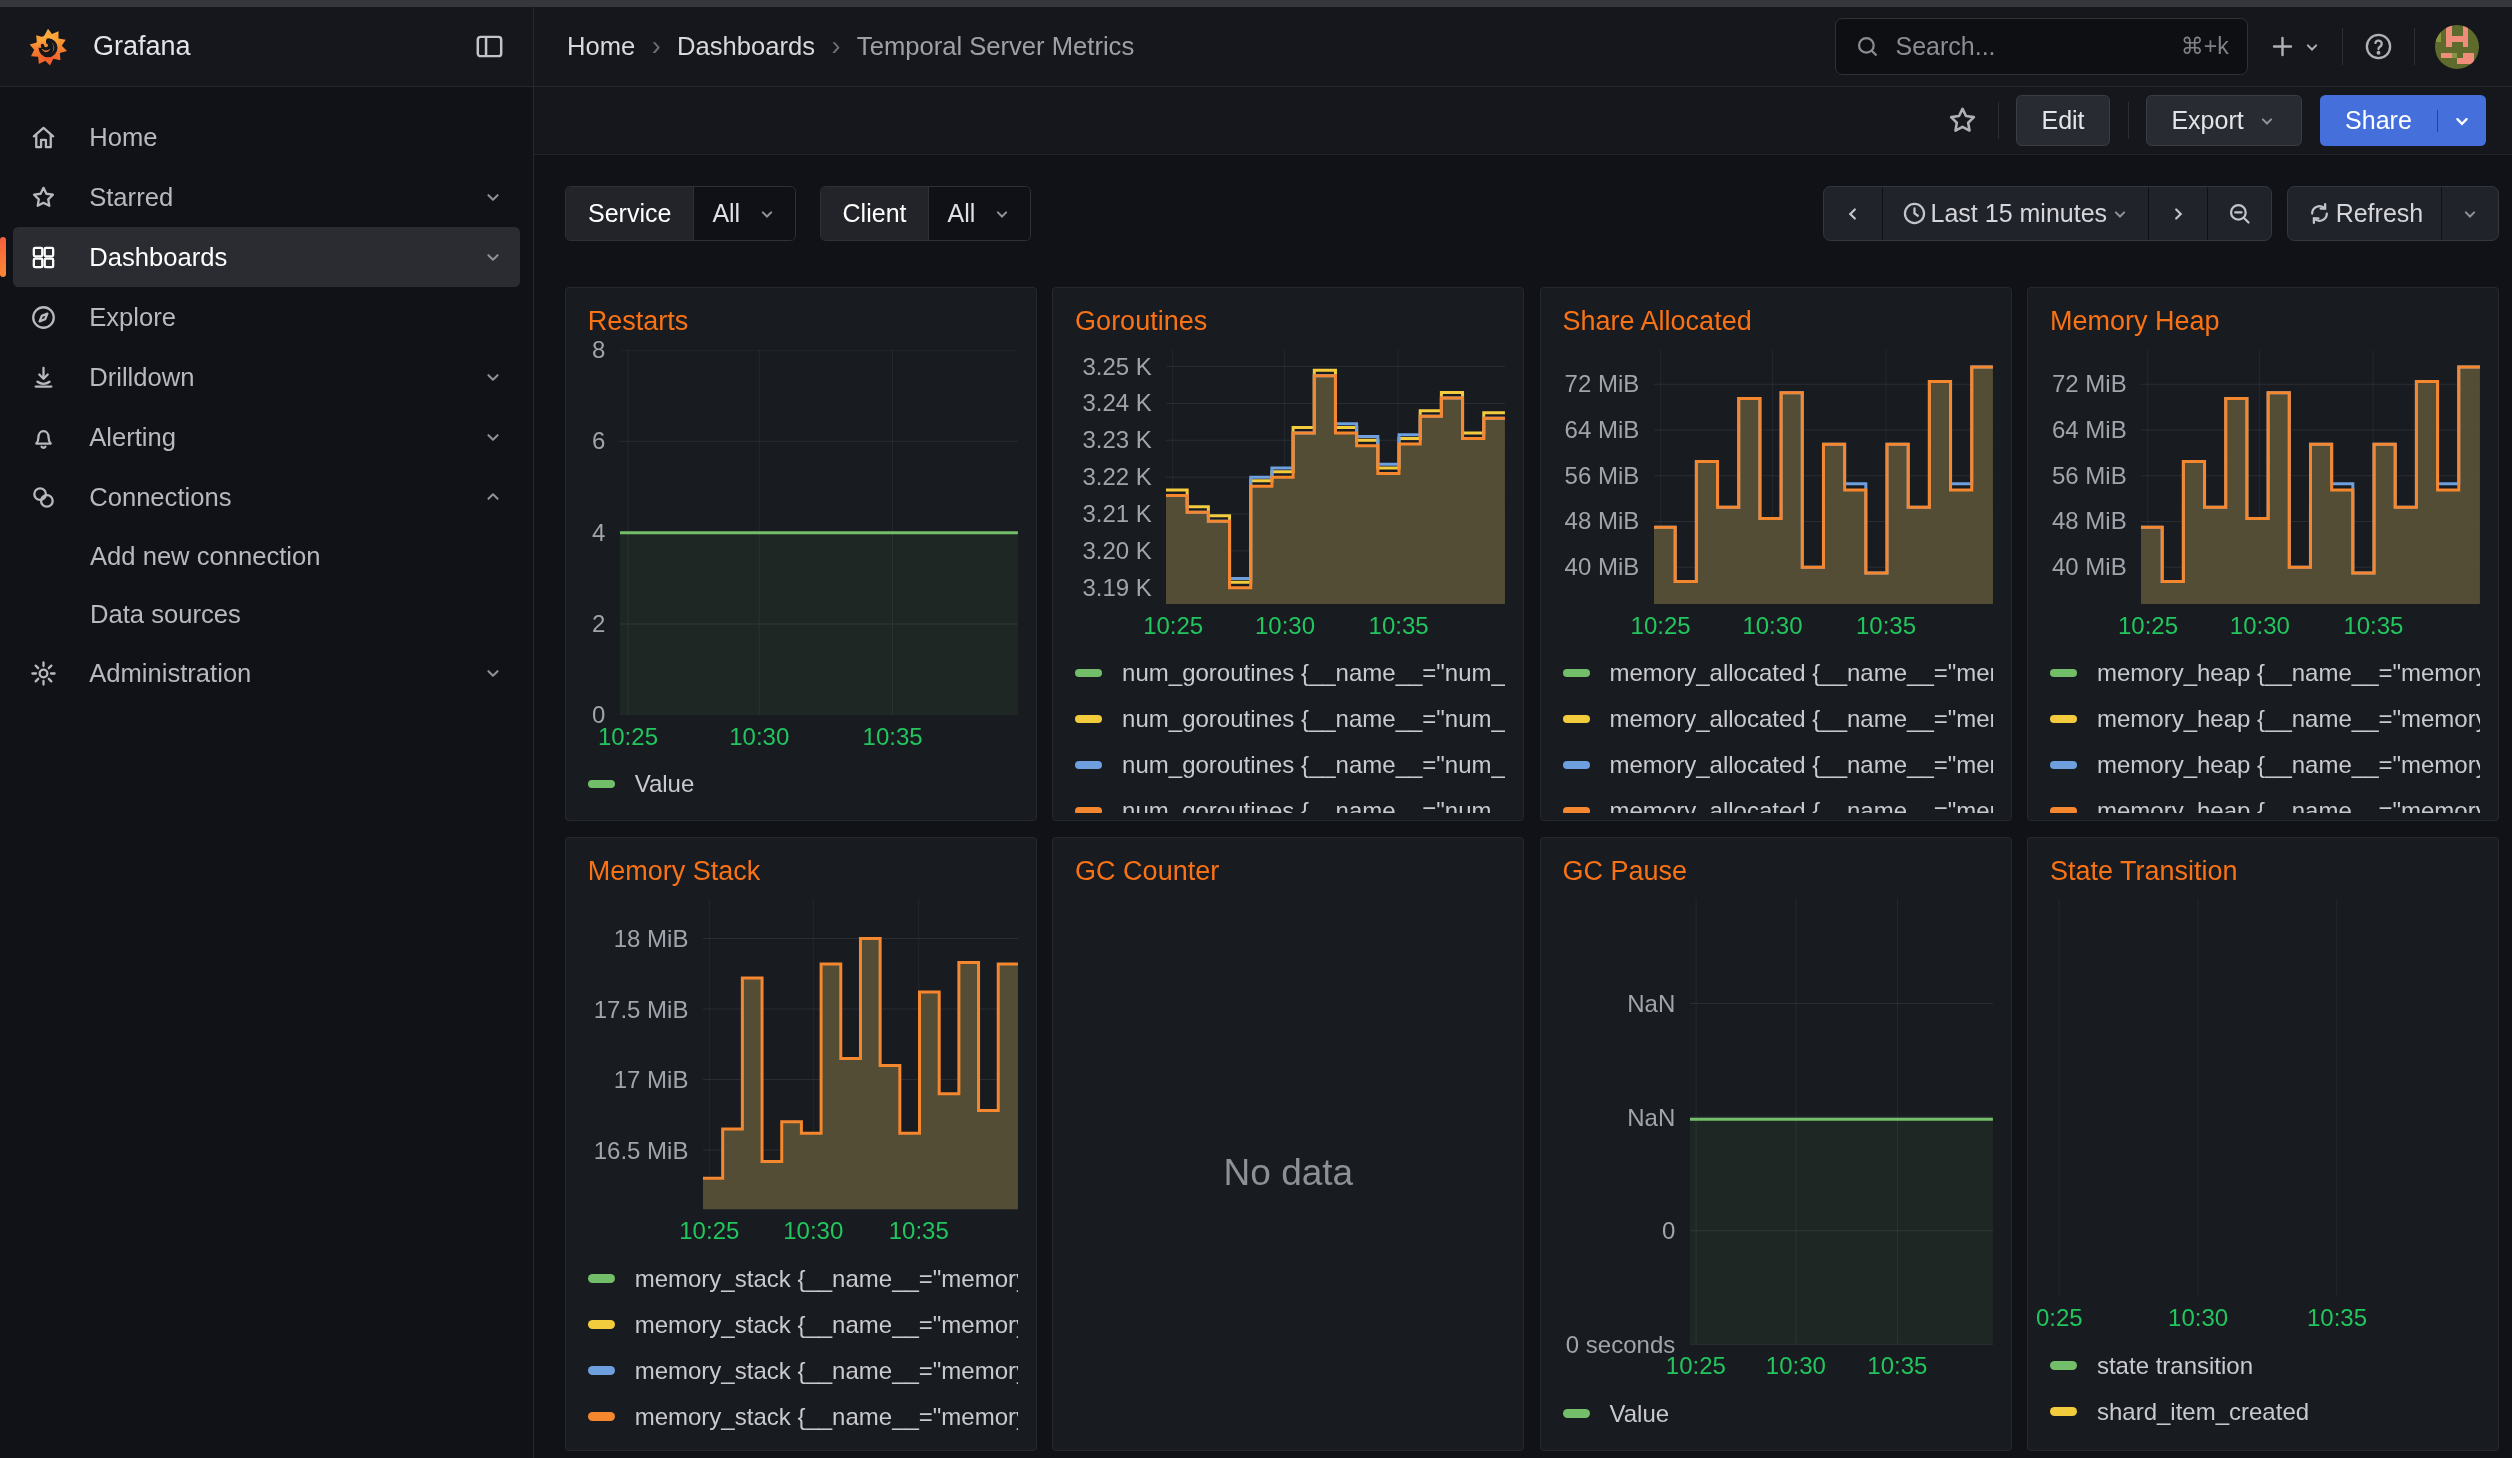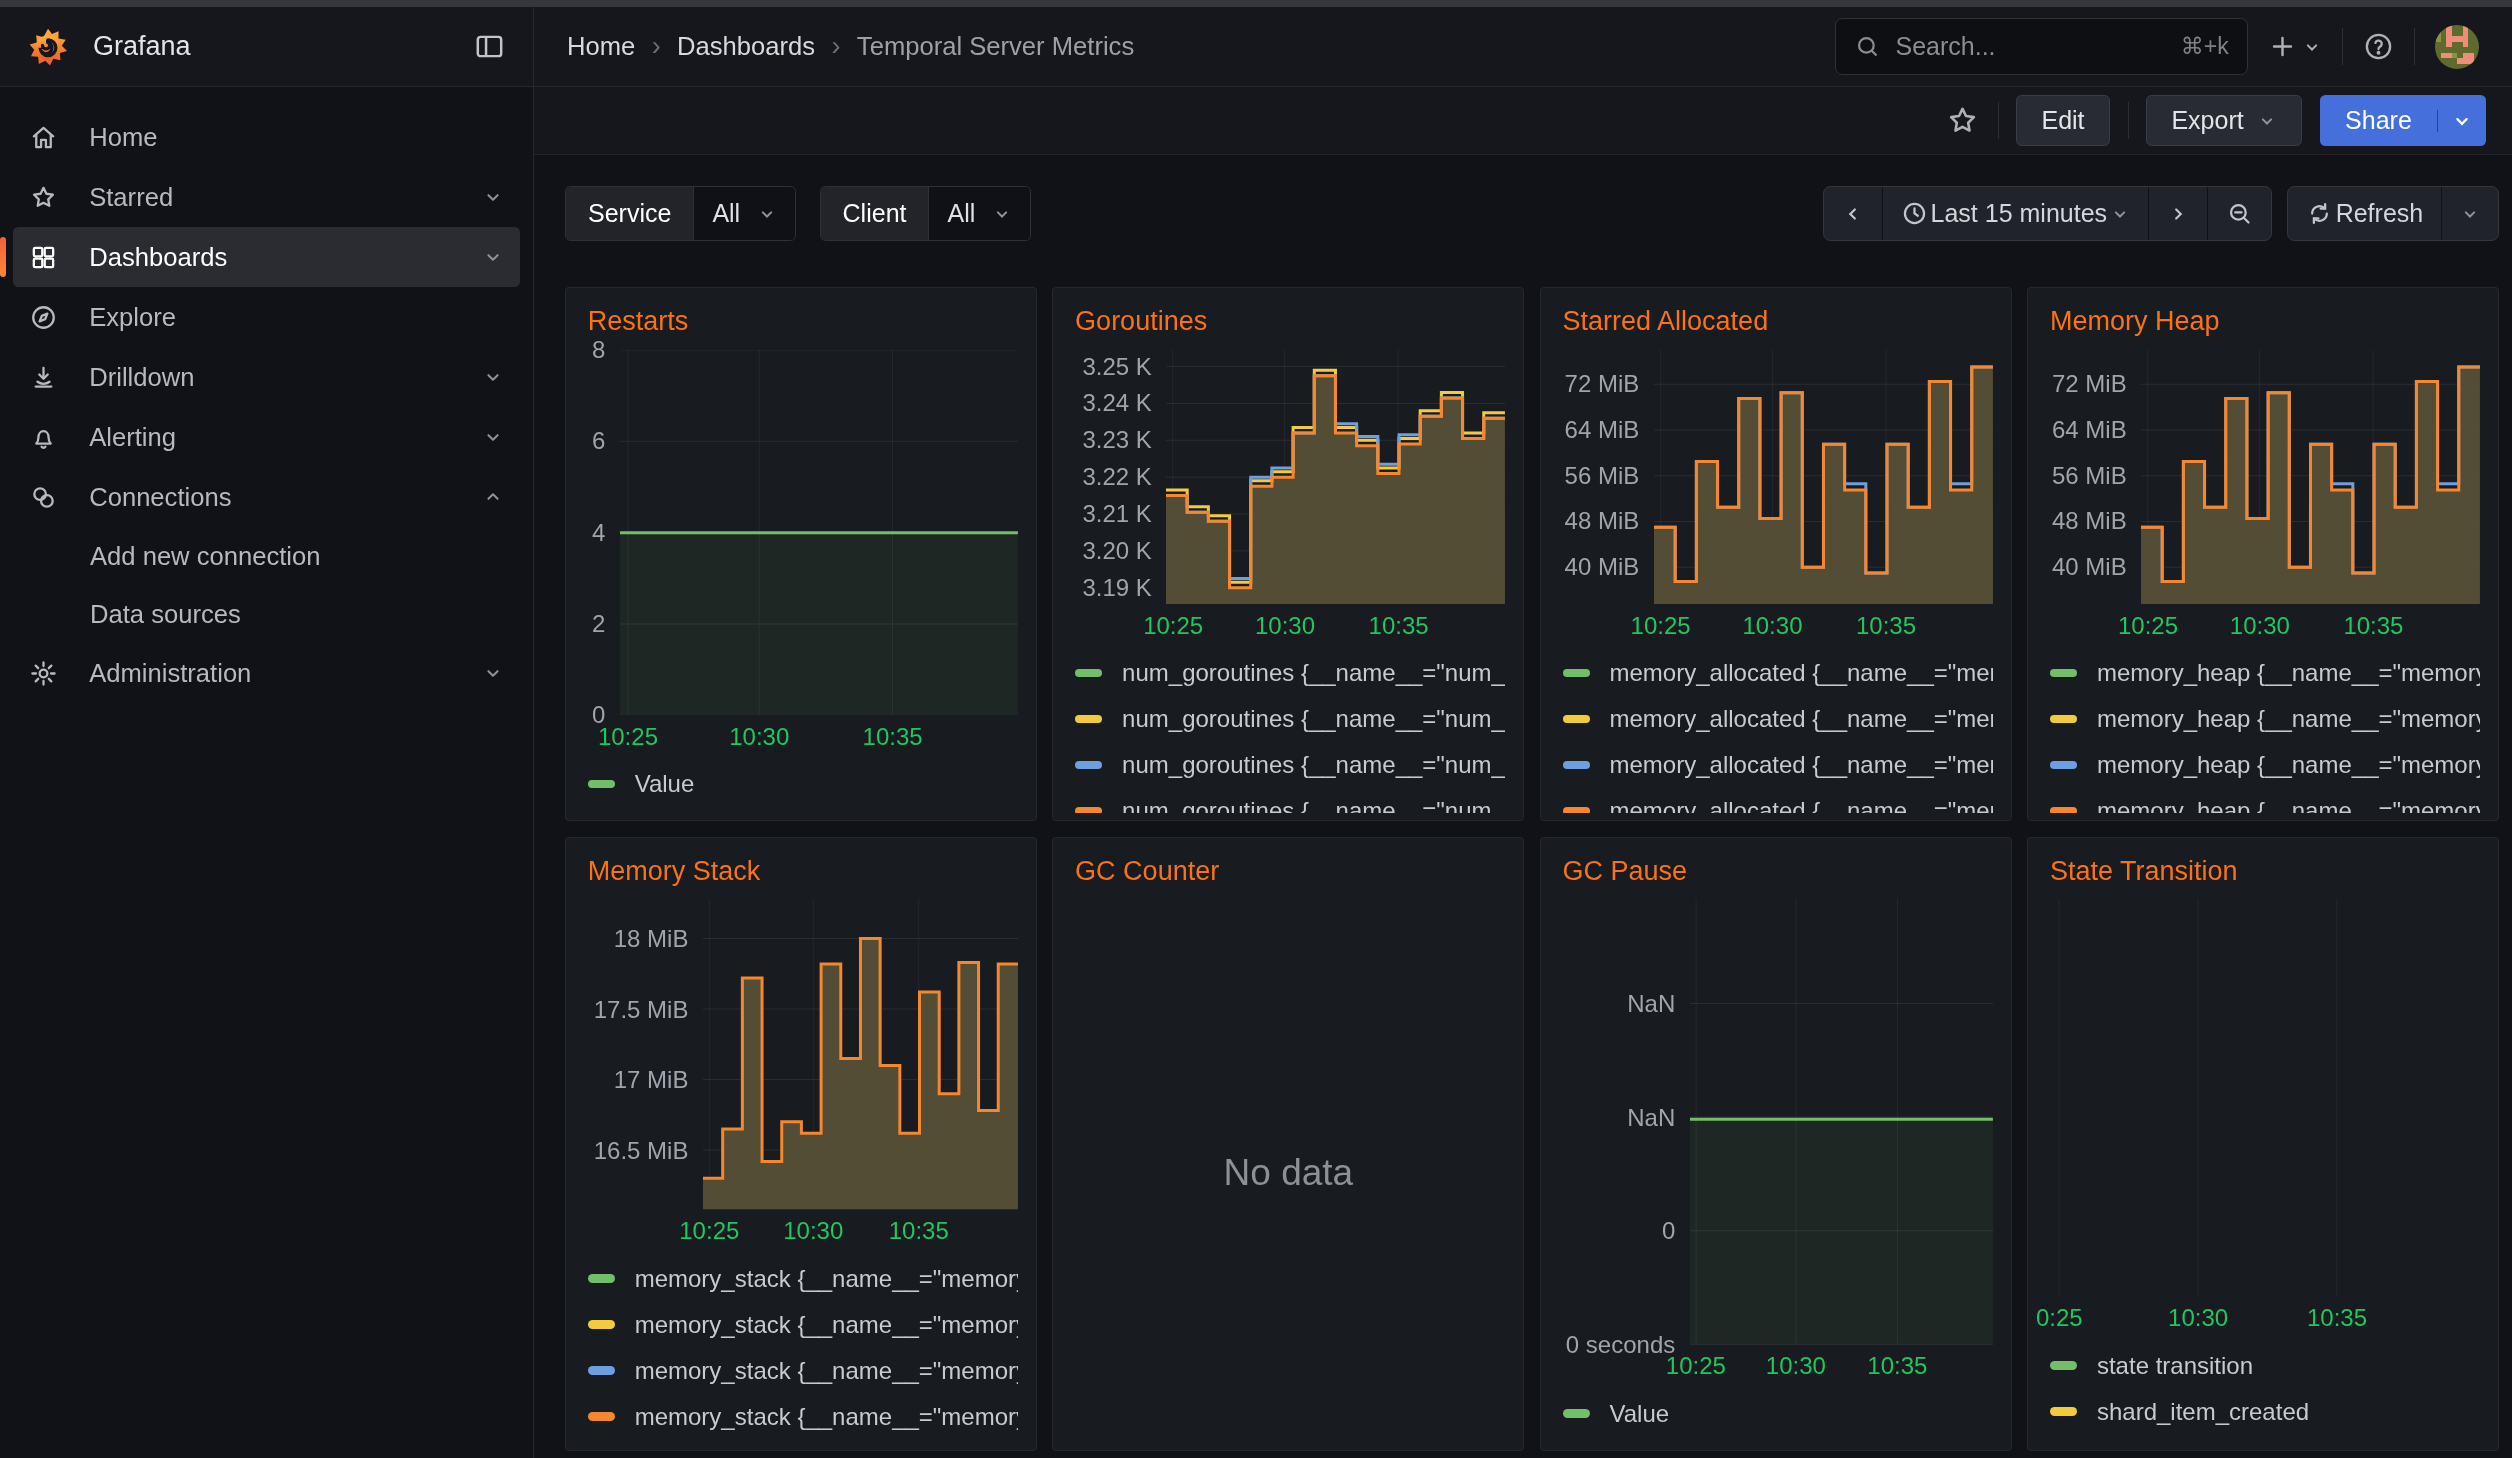--- a/index.html
+++ b/index.html
@@ -453,21 +453,21 @@
              <span class="pill" style="background:#6e9fde"></span>
              <span>num_goroutines {__name__="num_go</span>
            </div>
                 <div class="leg-row">
              <span class="pill" style="background:#f5872f"></span>
              <span>num_goroutines {__name__="num_go</span>
            </div>
               </div>
             </div>
             <div class="panel">
-              <div class="p-title">Starred Allocated</div>
+              <div class="p-title">Share Allocated</div>
               <div class="p-chart">
                <div class="gutter" style="width:95px">
                   <span class="ylab" style="bottom:14.61%">40 MiB</span>
                   <span class="ylab" style="bottom:32.58%">48 MiB</span>
                   <span class="ylab" style="bottom:50.56%">56 MiB</span>
                   <span class="ylab" style="bottom:68.54%">64 MiB</span>
                   <span class="ylab" style="bottom:86.52%">72 MiB</span>
                 </div>
                <div class="plot">
                   <svg viewBox="0 0 1000 600" preserveAspectRatio="none">

